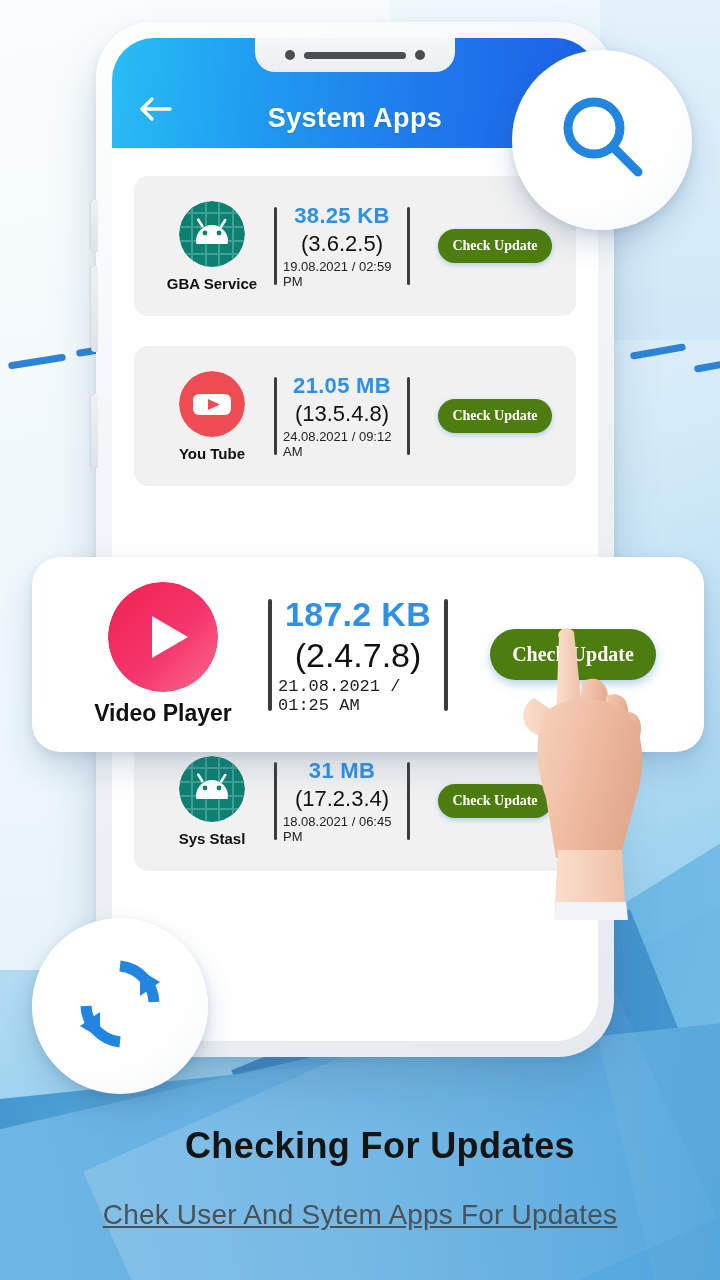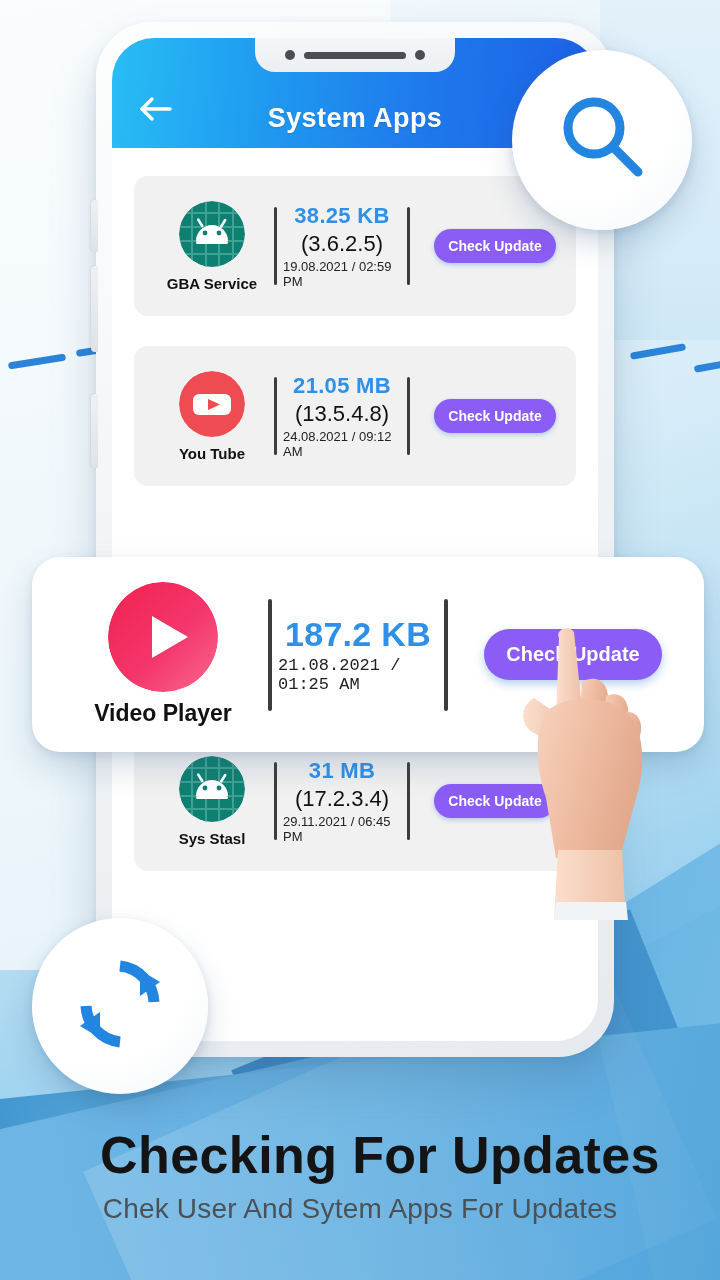--- a/index.html
+++ b/index.html
@@ -142,24 +142,24 @@
   .vdiv{ width:3px; height:78px; background:#3c3c3c; border-radius:2px; flex:0 0 auto; }
   .info-cell{
     flex:1; display:flex; flex-direction:column; align-items:center; gap:2px;
     padding:0 6px;
   }
   .size{ font-size:22px; font-weight:bold; color:#2e90e8; letter-spacing:.3px; }
   .ver{ font-size:22px; color:#111;text-align:center; }
   .date{ font-size:13px; color:#222; }
   .btn-cell{ width:150px; display:flex; align-items:center; justify-content:center; }
   .chk-btn{
-    background:#8b5cf6; color:#fff; border:none; cursor:pointer;
+    background:#4d7c0f; color:#fff; border:none; cursor:pointer;
     border-radius:20px; padding:9px 14px;
     font-size:14px; font-weight:bold; white-space:nowrap;
-    font-family:Liberation Sans, sans-serif;
+    font-family:Liberation Serif, serif;
     box-shadow:0 2px 5px rgba(40,120,210,.32);
     margin-left:20px;
   }
 
   
   #featured{
     position:absolute; left:32px; top:557px; width:672px; height:195px;
     background:#fff; border-radius:28px; z-index:8;
     box-shadow:0 16px 32px rgba(60,95,135,.20), 0 3px 8px rgba(60,95,135,.12);
     display:flex; align-items:center; padding:0 26px;
@@ -189,24 +189,24 @@
   #fab-refresh{ left:32px; top:918px; width:176px; height:176px; }
 
   
   #hand{ position:absolute; left:512px; top:620px; width:180px; height:300px; z-index:12; pointer-events:none; }
 
   
   #caption{
     position:absolute; left:0; right:0; top:1125px; text-align:center; z-index:14;
   }
   #caption-title{
-    font-size:52px; font-weight:bold; color:#141414; letter-spacing:.4px;margin-left:40px;
+    font-size:36px; font-weight:bold; color:#141414; letter-spacing:.4px;margin-left:40px;
   }
   #caption-sub{
-    margin-top:8px; font-size:28px; color:#4a5157; letter-spacing:.2px;
+    margin-top:32px; font-size:28px; color:#4a5157; letter-spacing:.2px;text-decoration:underline;
   }
 </style>
 </head>
 <body>
 
 <div id="bg">
   <div class="bg-base"></div>
   <div class="bg-left-white"></div>
   <div class="bg-right-strip"></div>
 
@@ -340,21 +340,21 @@
                 <circle cx="40" cy="32" r="2.4" fill="#0e8071"></circle>
               </g>
             </svg>
           </span>
           <span class="app-name">Sys Stasl</span>
         </div>
         <span class="vdiv"></span>
         <div class="info-cell">
           <span class="size">31 MB</span>
           <span class="ver">(17.2.3.4)</span>
-          <span class="date">29.11.2021 / 06:45 PM</span>
+          <span class="date">18.08.2021 / 06:45 PM</span>
         </div>
         <span class="vdiv"></span>
         <div class="btn-cell">
           <button class="chk-btn">Check Update</button>
         </div>
       </div>
 
     </div>
   </div>
 </div>
@@ -372,20 +372,21 @@
         </defs>
         <circle cx="55" cy="55" r="55" fill="url(#pg)"></circle>
         <path d="M44 34 L80 55 L44 76 Z" fill="#ffffff"></path>
       </svg>
     </span>
     <span class="app-name">Video Player</span>
   </div>
   <span class="vdiv"></span>
   <div class="info-cell">
     <span class="size">187.2 KB</span>
+    <span class="ver">(2.4.7.8)</span>
     <span class="date">21.08.2021 / 01:25 AM</span>
   </div>
   <span class="vdiv"></span>
   <div class="btn-cell">
     <button class="chk-btn">Check Update</button>
   </div>
 </div>
 
 <div id="hand">
   <svg width="180" height="300" viewBox="0 0 180 300">

